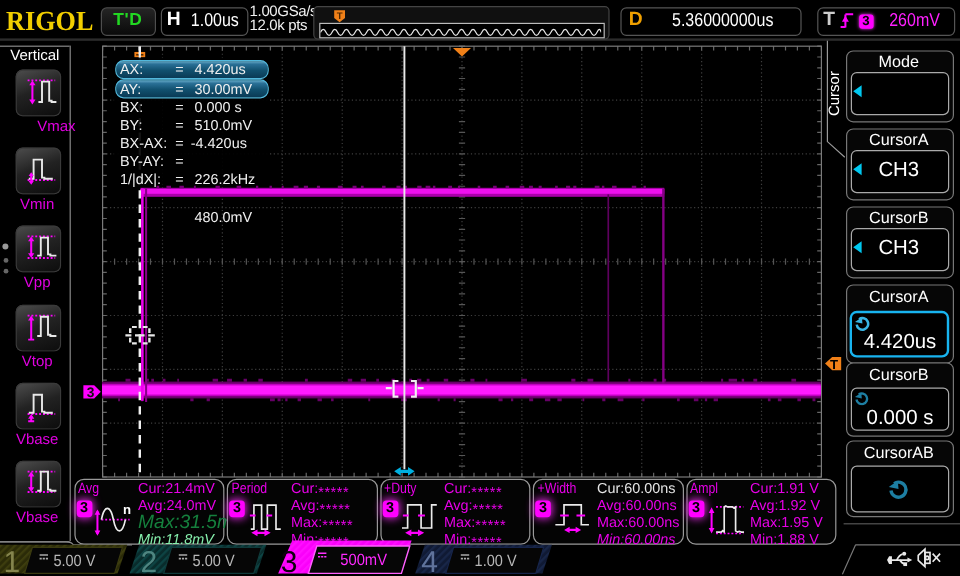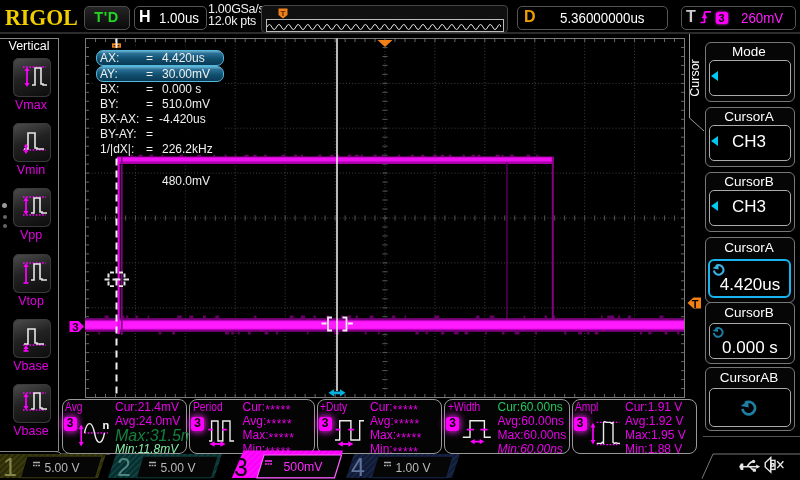--- a/index.html
+++ b/index.html
@@ -54,21 +54,21 @@
   <div class="abs" style="left:3px;top:224px;width:4px;height:4px;border-radius:50%;background:#666;"></div>
 
   <div class="abs" style="left:13px;top:58px;width:38px;height:39px;border-radius:6px;background:linear-gradient(160deg,#4e4e4e 0%,#222 45%,#0c0c0c 100%);box-shadow:inset 0 0 0 1px #3a3a3a;"></div>
   <svg class="abs" style="left:16px;top:61px;" width="32" height="33" viewBox="0 0 32 33">
       <line x1="7" y1="6" x2="30" y2="6" stroke="#ff00ff" stroke-width="1.6" stroke-dasharray="1.6 1.6"></line>
       <line x1="11" y1="8" x2="11" y2="24" stroke="#ff00ff" stroke-width="1.7"></line>
       <path d="M8.4,10.0 L11,6 L13.6,10.0 z" fill="#ff00ff"></path>
       <path d="M8.4,22.0 L11,26 L13.6,22.0 z" fill="#ff00ff"></path>
       <path d="M16,24 h3 v-17 h6 v16 h2 v1 h4" stroke="#e8e8e8" stroke-width="1.6" fill="none"></path>
     </svg>
-  <div class="abs" style="left:0;top:98px;width:62px;text-align:center;font-size:12.5px;color:#e000e0;">Vmax</div>
+  <div class="abs" style="left:16px;top:98px;width:62px;text-align:center;font-size:12.5px;color:#e000e0;">Vmax</div>
   <div class="abs" style="left:13px;top:123px;width:38px;height:39px;border-radius:6px;background:linear-gradient(160deg,#4e4e4e 0%,#222 45%,#0c0c0c 100%);box-shadow:inset 0 0 0 1px #3a3a3a;"></div>
   <svg class="abs" style="left:16px;top:126px;" width="32" height="33" viewBox="0 0 32 33">
       <line x1="7" y1="24" x2="30" y2="24" stroke="#ff00ff" stroke-width="1.6" stroke-dasharray="1.6 1.6"></line>
       <path d="M8,23 h4 v-16 h7 v15 h2 v1 h7" stroke="#e8e8e8" stroke-width="1.6" fill="none"></path>
       <line x1="10" y1="19.5" x2="10" y2="26" stroke="#ff00ff" stroke-width="1.7"></line>
       <path d="M7.8,20.7 L10,17.5 L12.2,20.7 z" fill="#ff00ff"></path>
       <path d="M7.8,24.8 L10,28 L12.2,24.8 z" fill="#ff00ff"></path>
     </svg>
   <div class="abs" style="left:0;top:163px;width:62px;text-align:center;font-size:12.5px;color:#e000e0;">Vmin</div>
   <div class="abs" style="left:13px;top:188px;width:38px;height:39px;border-radius:6px;background:linear-gradient(160deg,#4e4e4e 0%,#222 45%,#0c0c0c 100%);box-shadow:inset 0 0 0 1px #3a3a3a;"></div>
@@ -214,21 +214,21 @@
   <div class="abs" style="left:370.0px;top:444px;font-size:12px;line-height:11px;color:#e800e8;white-space:nowrap;">Min:<s>*****</s></div>
   <div class="abs" style="left:444.0px;top:399px;width:123.5px;height:52.5px;border:1px solid #999;border-radius:8px;background:#040404;"></div>
   <div class="abs" style="left:447.5px;top:402px;font-size:12.5px;line-height:11px;color:#e800e8;transform:scaleX(0.82);transform-origin:0 0;white-space:nowrap;">+Width</div>
   <div class="abs" style="left:446.0px;top:417px;width:13px;height:13.5px;border-radius:3px;background:#ff00ff;box-shadow:0 0 7px 1px #e028e0;text-align:center;line-height:13.5px;font-size:12px;font-weight:bold;color:#000;">3</div>
   <svg class="abs" style="left:460.0px;top:418px;" width="36" height="31" viewBox="0 0 36 31">
       <path d="M2.8,19.3 h7.2 v-16.5 h14.4 v16.5 h6.4" fill="none" stroke="#ebebeb" stroke-width="1.4"></path>
       <path d="M6.8,11.6 h7.2 M20.4,11.6 h7.2" stroke="#ff00ff" stroke-width="1.6"></path>
       <path d="M12.5,23.6 h9.4" stroke="#ff00ff" stroke-width="1.8"></path>
       <path d="M14.7,21 L10.1,23.6 L14.7,26.2 z M19.7,21 L24.3,23.6 L19.7,26.2 z" fill="#ff00ff"></path>
     </svg>
-  <div class="abs" style="left:497.5px;top:402px;font-size:12px;line-height:11px;color:#22c55e;white-space:nowrap;">Cur:60.00ns</div>
+  <div class="abs" style="left:497.5px;top:402px;font-size:12px;line-height:11px;color:#e5e5e5;white-space:nowrap;">Cur:60.00ns</div>
   <div class="abs" style="left:497.5px;top:416px;font-size:12px;line-height:11px;color:#e800e8;white-space:nowrap;">Avg:60.00ns</div>
   <div class="abs" style="left:497.5px;top:430px;font-size:12px;line-height:11px;color:#e800e8;white-space:nowrap;">Max:60.00ns</div>
   <div class="abs" style="left:497.5px;top:444px;font-size:12px;line-height:11px;color:#e800e8;white-space:nowrap;font-style:italic;">Min:60.00ns</div>
   <div class="abs" style="left:571.5px;top:399px;width:123.5px;height:52.5px;border:1px solid #999;border-radius:8px;background:#040404;"></div>
   <div class="abs" style="left:575.0px;top:402px;font-size:12.5px;line-height:11px;color:#e800e8;transform:scaleX(0.82);transform-origin:0 0;white-space:nowrap;">Ampl</div>
   <div class="abs" style="left:573.5px;top:417px;width:13px;height:13.5px;border-radius:3px;background:#ff00ff;box-shadow:0 0 7px 1px #e028e0;text-align:center;line-height:13.5px;font-size:12px;font-weight:bold;color:#000;">3</div>
   <svg class="abs" style="left:587.5px;top:418px;" width="36" height="31" viewBox="0 0 36 31">
       <path d="M5,7 V24" stroke="#ff00ff" stroke-width="1.7"></path>
       <path d="M2.6,9.5 L5,4.8 L7.4,9.5 z M2.6,22 L5,26.6 L7.4,22 z" fill="#ff00ff"></path>
       <line x1="8.7" y1="4.4" x2="31.5" y2="4.4" stroke="#ff00ff" stroke-width="1.4" stroke-dasharray="1.6 1.6"></line>

